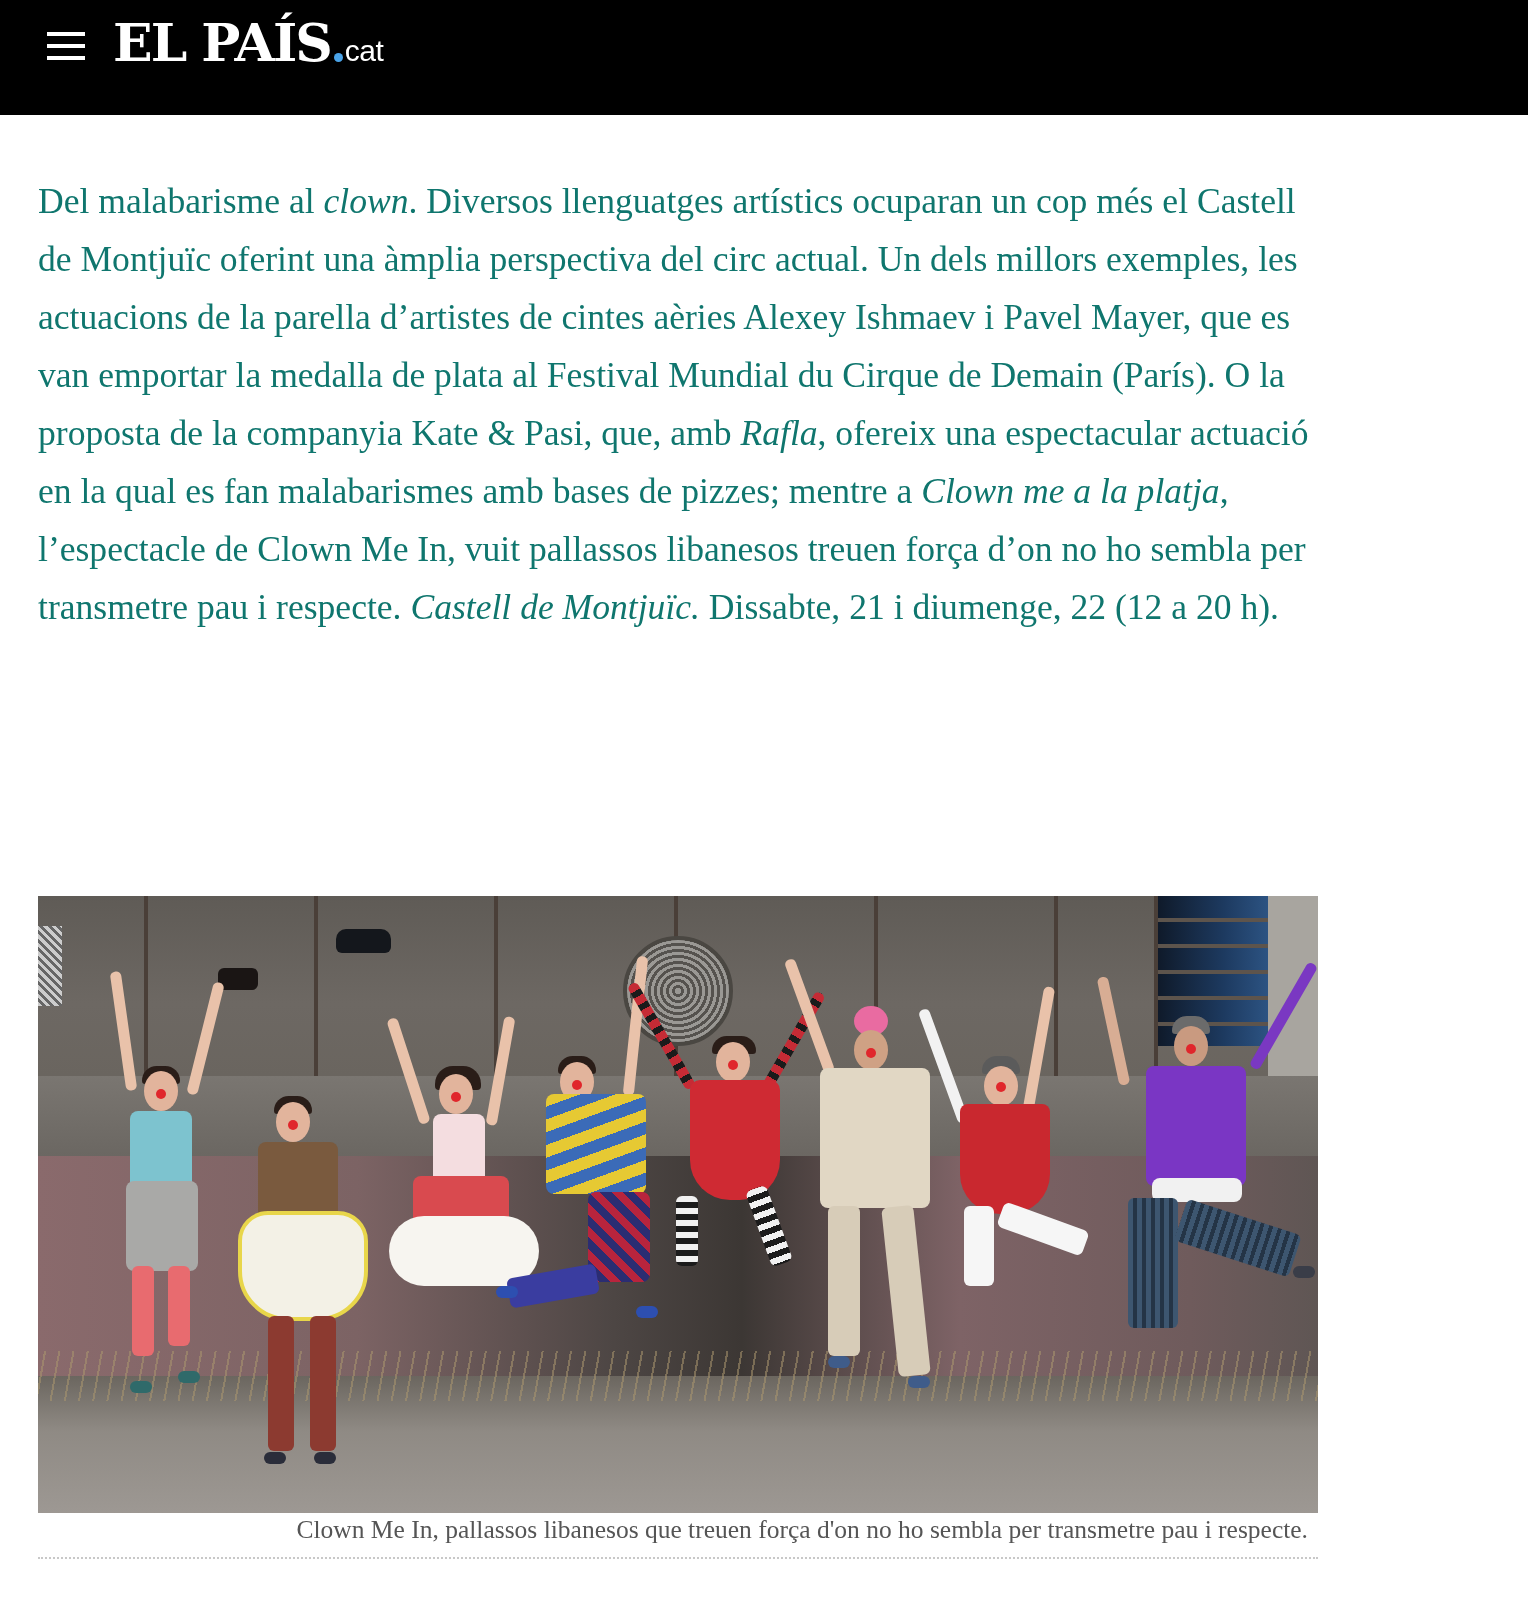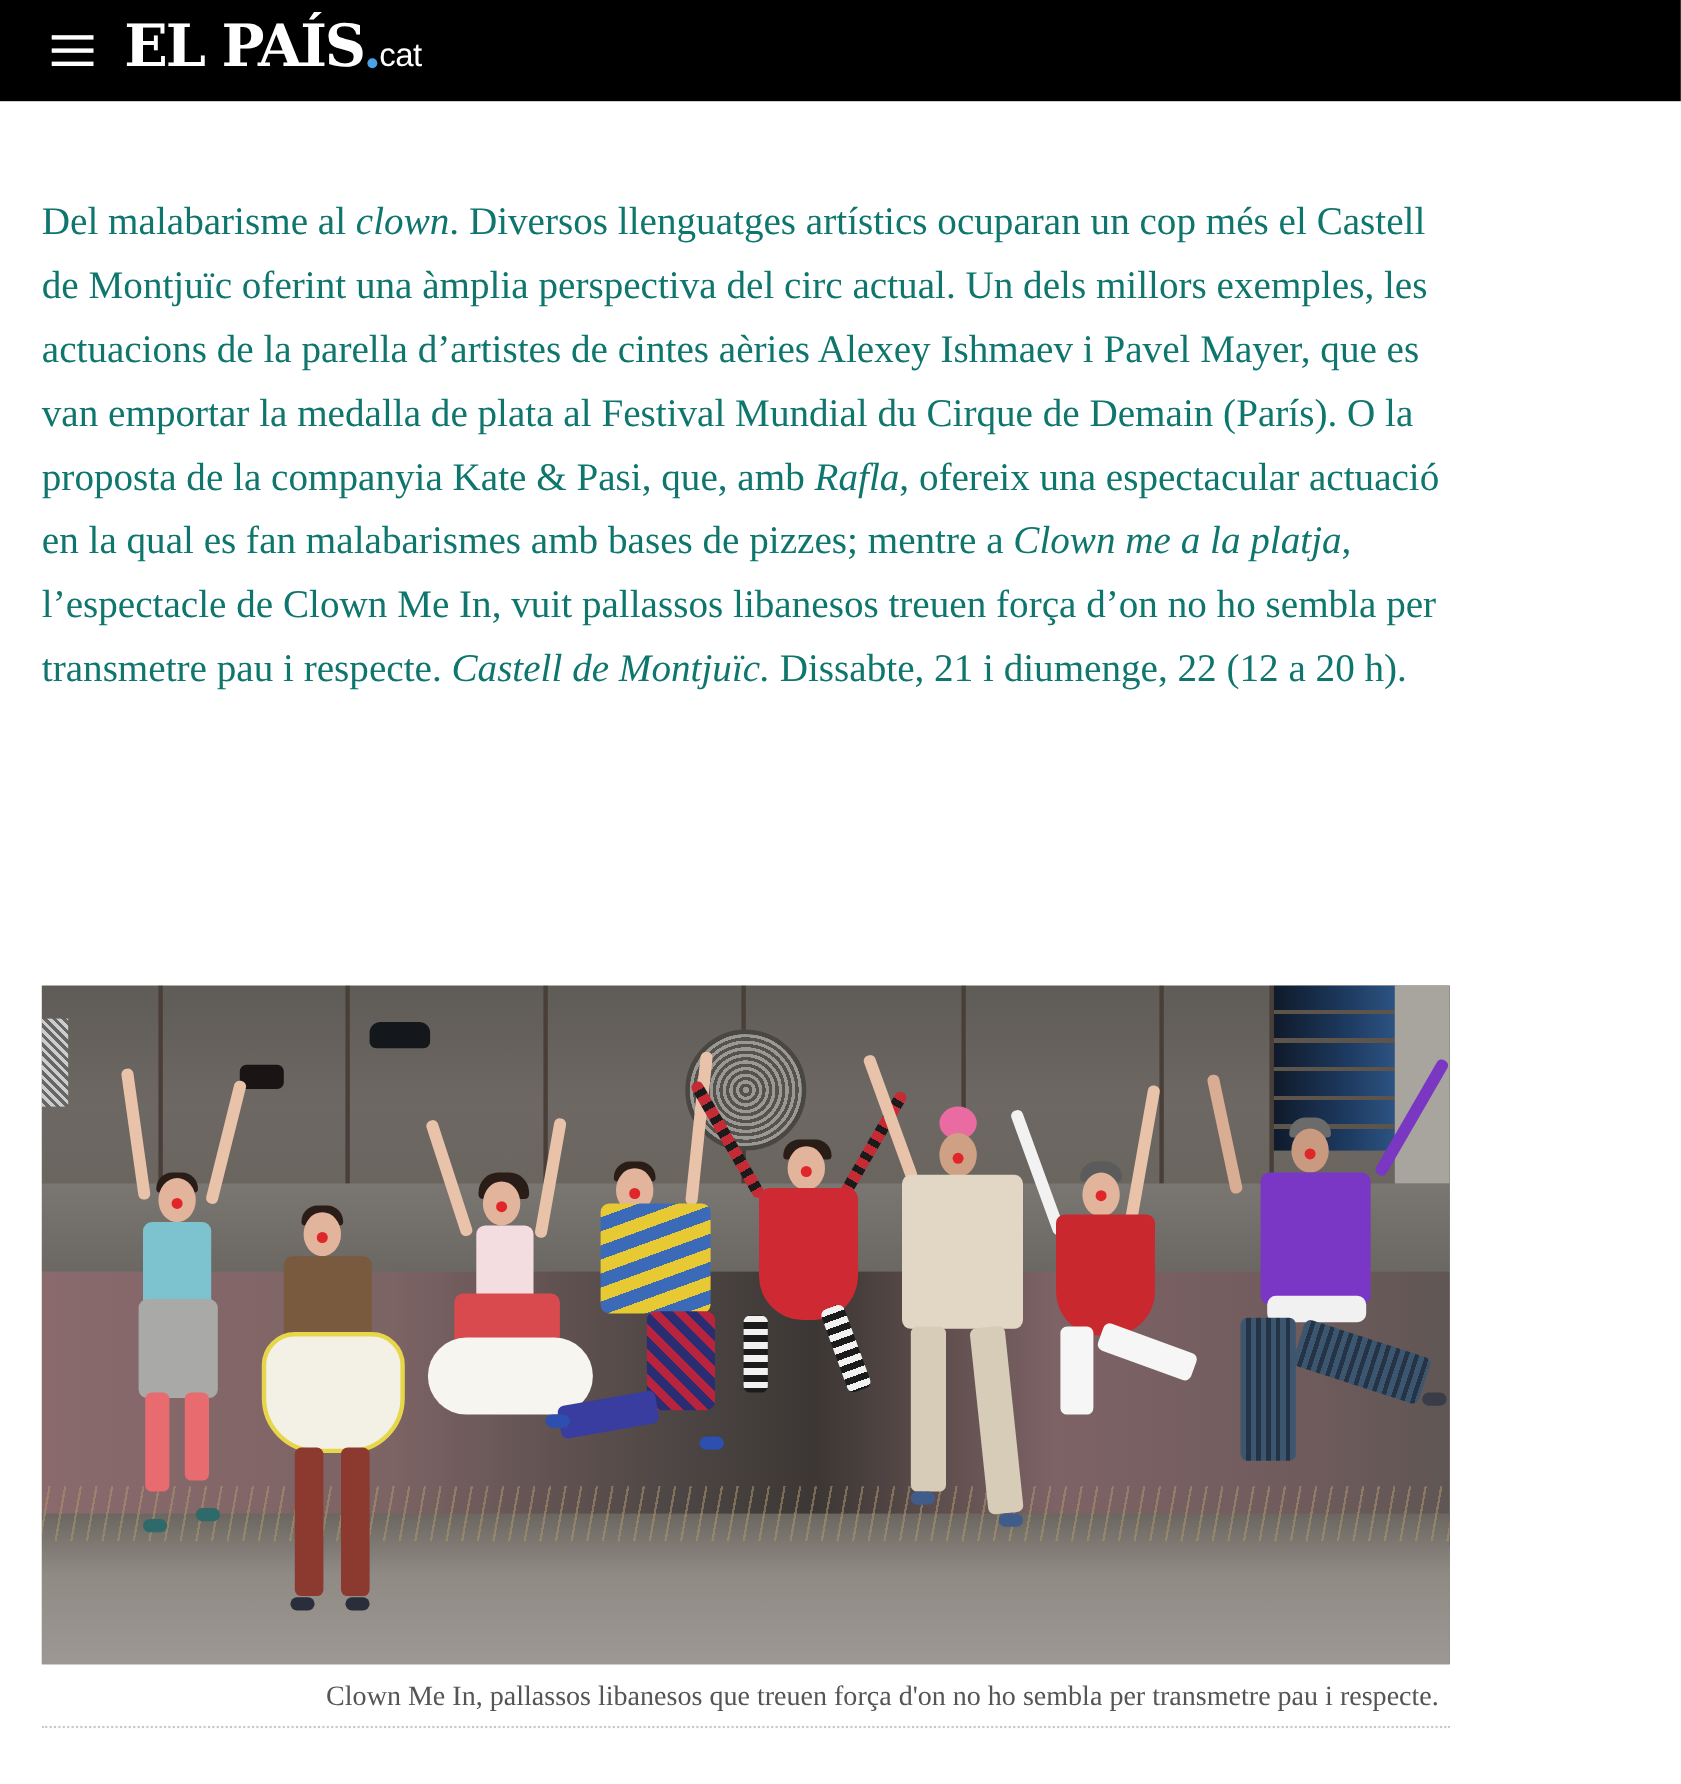--- a/index.html
+++ b/index.html
@@ -1,20 +1,20 @@
 <!DOCTYPE html>
 <html><head>
 <meta charset="utf-8">
 <style>
   * { box-sizing: border-box; margin: 0; padding: 0; }
   html, body { width: 1528px; height: 1622px; background: #ffffff; overflow: hidden; }
   body { font-family: "DejaVu Serif", "Liberation Serif", serif; color: #111; }
 
   .topbar {
-    position: absolute; left: 0; top: 0; width: 1528px; height: 92px;
+    position: absolute; left: 0; top: 0; width: 1528px; height: 115px;
     background: #000000; display: flex; align-items: center;
   }
   .hamburger {
     position: absolute; left: 47px; top: 32px; width: 38px; height: 28px; cursor: pointer;
   }
   .hamburger span {
     position: absolute; left: 0; width: 38px; height: 4px; background: #fff;
   }
   .hamburger span:nth-child(1) { top: 0; }
   .hamburger span:nth-child(2) { top: 12px; }
@@ -100,21 +100,21 @@
   .clown { position: absolute; }
   .clown .arm { position: absolute; width: 11px; background: #e9c2aa; border-radius: 5px; }
   .clown .head { position: absolute; width: 34px; height: 40px; border-radius: 50%; background: #e2b49c; }
   .clown .hair { position: absolute; width: 38px; height: 18px; border-radius: 18px 18px 4px 4px; background: #2a1d18; }
   .clown .nose { position: absolute; width: 10px; height: 10px; border-radius: 50%; background: #e0262b; }
   .clown .torso { position: absolute; border-radius: 8px; }
   .clown .legs { position: absolute; border-radius: 6px; }
   .clown .shoe { position: absolute; width: 22px; height: 12px; border-radius: 6px; }
 
   .caption {
-    margin-top: 12px; text-align: right; padding-right: 10px;
+    margin-top: 0; text-align: right; padding-right: 10px;
     font-family: "Liberation Serif", "DejaVu Serif", serif;
     font-size: 25.5px; line-height: 34px; color: #555;
   }
   .caption-rule {
     margin-top: 10px; width: 1280px; height: 0; border-top: 2px dotted #c8c8c8;
   }
 </style>
 </head>
 <body>
 

